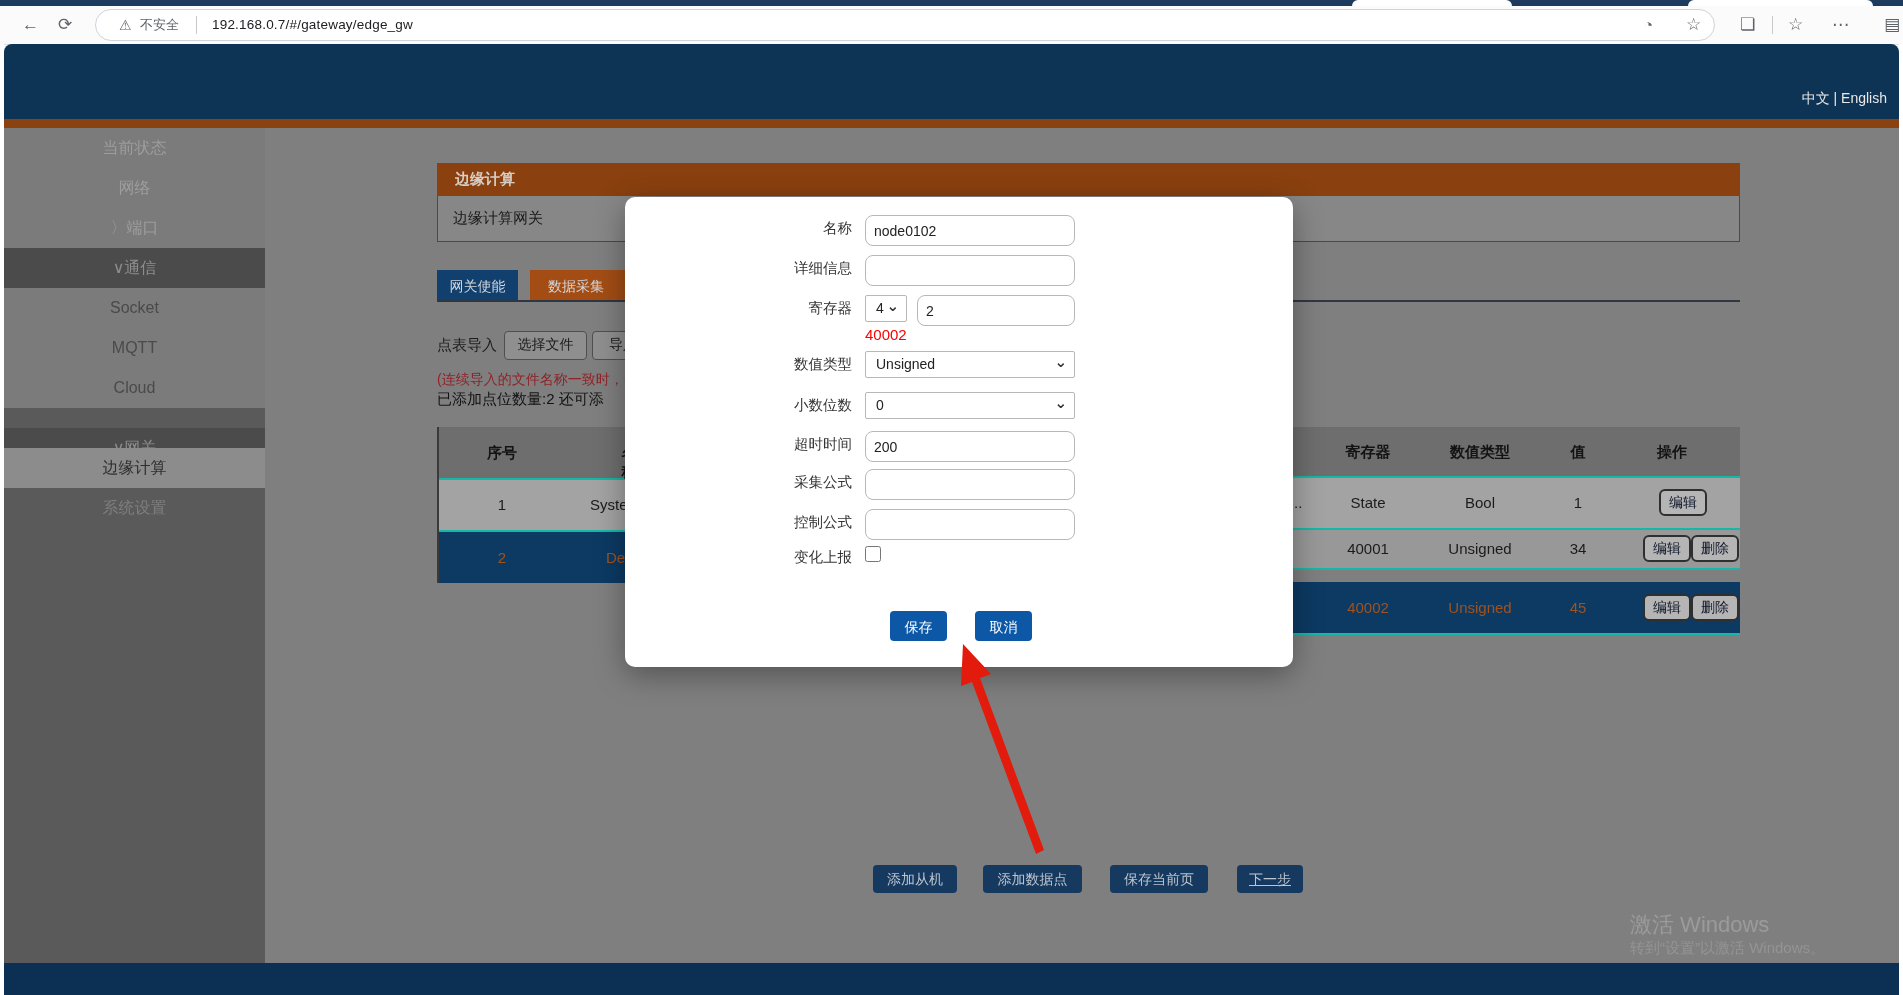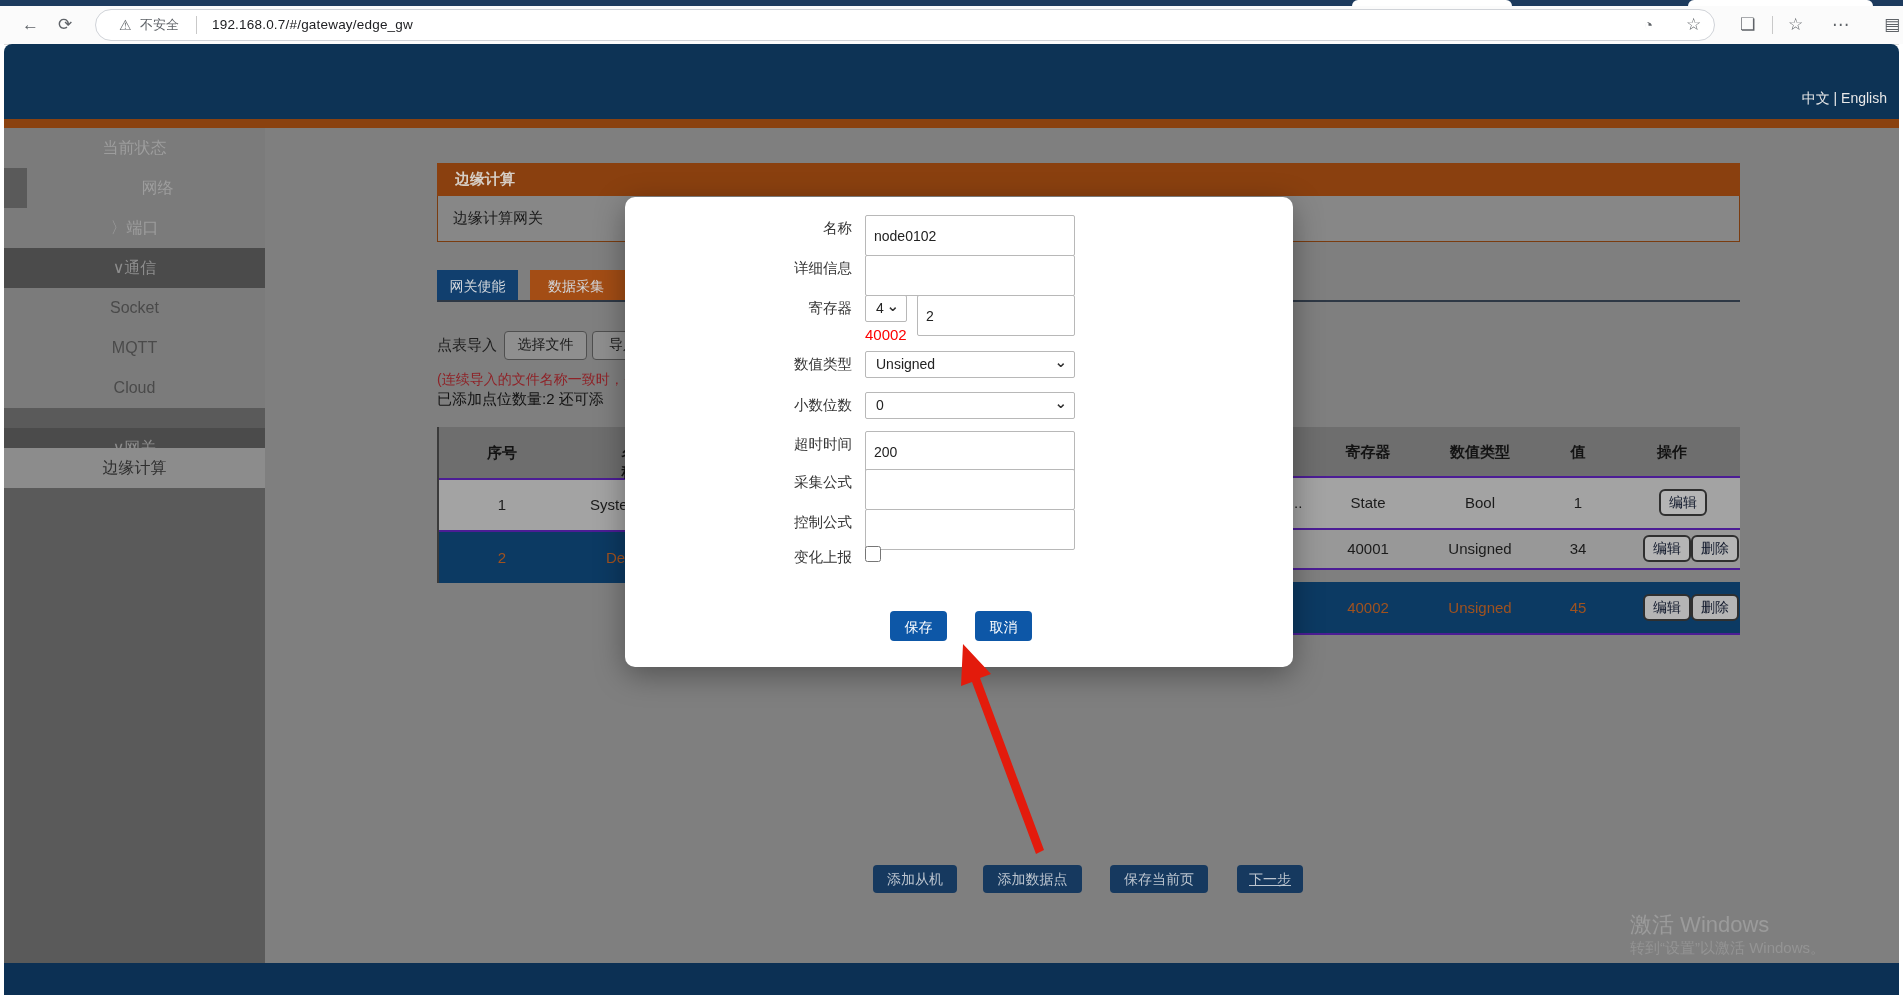--- a/index.html
+++ b/index.html
@@ -53,34 +53,34 @@
   #tbl-right{left:1293px;top:427px;width:447px;height:208px;overflow:hidden;}
   .thead{position:absolute;left:0;width:100%;background:#6e6e6e;}
   .trow{position:absolute;left:0;width:100%;}
   .bg-a{background:#a3a3a3;}
   .bg-b{background:#989898;}
   .bg-sel{background:#0c3a63;}
   .hcell{position:absolute;transform:translateX(-50%);font-size:15px;font-weight:bold;color:#131313;top:50%;margin-top:-9px;}
   .tcell{position:absolute;transform:translateX(-50%);font-size:15px;color:#1b1b1b;top:50%;margin-top:-9px;}
   .tcell-left{position:absolute;font-size:15px;color:#1b1b1b;top:50%;margin-top:-9px;}
   .sel-txt{color:#a0521f;}
-  .sep{border-bottom:2px solid #4c1d95;box-sizing:border-box;}
+  .sep{border-bottom:2px solid #14b8a6;box-sizing:border-box;}
   .act-btn{position:absolute;top:50%;margin-top:-14px;height:27px;box-sizing:border-box;padding:0 8px;background:#b5b5b5;
     border:2px solid #2f2f2f;border-radius:6px;font-size:14px;color:#0f172a;line-height:23px;text-align:right;}
   
   .navy-btn{position:absolute;top:865px;height:28px;background:#16395f;border-radius:4px;color:#bcc5cf;
     font-size:14px;text-align:center;line-height:28px;}
   
   #wm1{left:1630px;top:910px;font-size:22px;color:#9b9b9b;}
   #wm2{left:1630px;top:939px;font-size:15px;color:#949494;}
   
   #modal{left:625px;top:197px;width:668px;height:470px;background:#ffffff;border-radius:10px;
     box-shadow:0 8px 30px rgba(0,0,0,.35);}
   .m-label{position:absolute;left:80px;width:147px;text-align:right;font-size:14.5px;color:#333;}
-  .m-input{position:absolute;height:41px;border:1px solid #b8b8b8;border-radius:2px;box-sizing:border-box;
+  .m-input{position:absolute;height:31px;border:1px solid #b8b8b8;border-radius:8px;box-sizing:border-box;
     font-size:14px;color:#222;padding:0 8px;background:#fff;font-family:"Liberation Sans","DejaVu Sans",sans-serif;}
   .m-select{position:absolute;height:27px;border:1px solid #b8b8b8;border-radius:2px;box-sizing:border-box;
     font-size:14px;color:#222;background:#fff;line-height:25px;padding-left:10px;}
   .m-select .chev{position:absolute;right:7px;top:-3px;font-size:15px;color:#333;font-weight:bold;}
   #m-hint{position:absolute;left:240px;top:129px;font-size:15px;color:#fe0000;}
   #m-check{position:absolute;left:240px;top:349px;width:16px;height:16px;margin:0;}
   .blue-btn{position:absolute;top:414px;width:57px;height:30px;background:#0d57a7;border:none;border-radius:4px;
     color:#fff;font-size:14px;text-align:center;line-height:30px;}
   
   #arrow-svg{left:0;top:0;width:1903px;height:995px;pointer-events:none;z-index:50;}
@@ -114,28 +114,29 @@
 
   <div class="abs" id="page-left-margin"></div>
   <div class="abs" id="page-right-margin"></div>
   <div class="abs" id="appheader">
     <span class="abs" id="lang">中文 | English</span>
   </div>
   <div class="abs" id="orangestrip"></div>
 
   <div class="abs" id="sidebar">
     <div class="side-item sv-normal" style="top:0;">当前状态</div>
-    <div class="side-item sv-normal" style="top:40px;margin-left:23px;">网络</div>
+    <div class="side-item sv-normal" style="top:40px;">网络</div>
     <div class="side-item sv-normal" style="top:80px;">〉端口</div>
     <div class="side-item sv-group" style="top:120px;">∨通信</div>
     <div class="side-item sv-sub" style="top:160px;">Socket</div>
     <div class="side-item sv-sub" style="top:200px;">MQTT</div>
     <div class="side-item sv-sub" style="top:240px;">Cloud</div>
     <div class="side-item sv-group" style="top:280px;margin-top:20px;">∨网关</div>
     <div class="side-item sv-selected" style="top:320px;">边缘计算</div>
+    <div class="side-item sv-dim" style="top:360px;">系统设置</div>
   </div>
 
   <div class="abs" id="mainbg"></div>
 
   <div class="abs" id="panel-header">
     <span class="abs" id="panel-title">边缘计算</span>
   </div>
   <div class="abs" id="panel-body">
     <span class="abs" id="panel-subtitle">边缘计算网关</span>
   </div>

